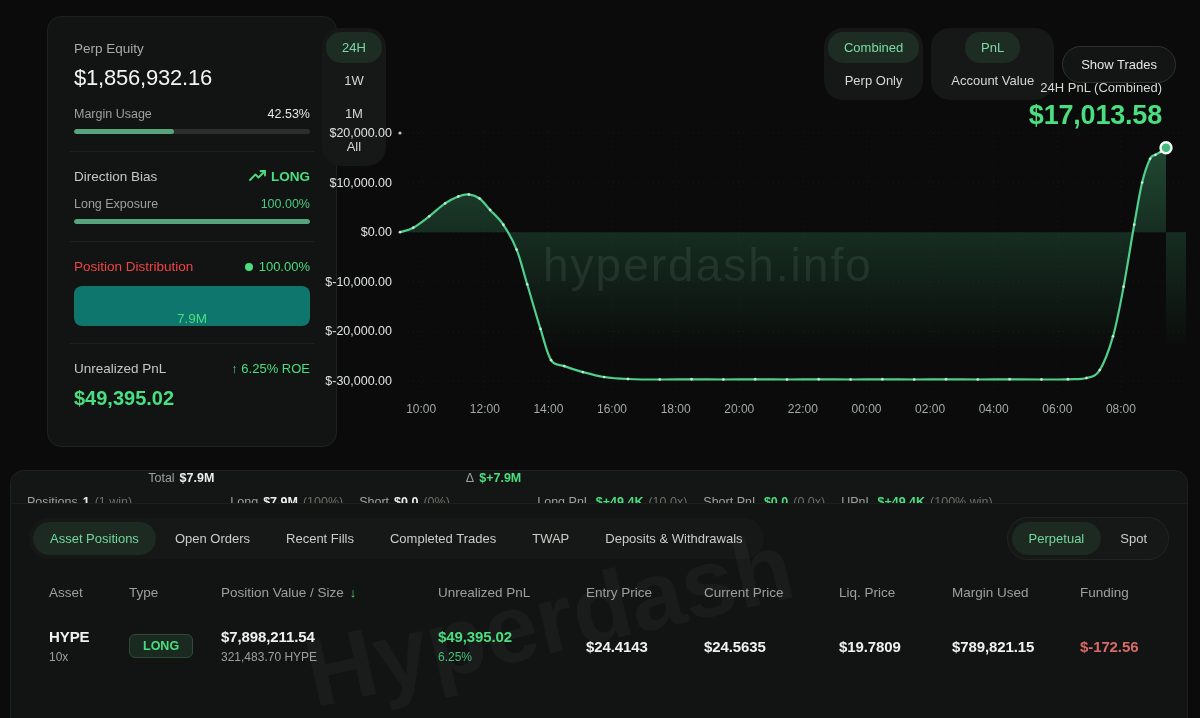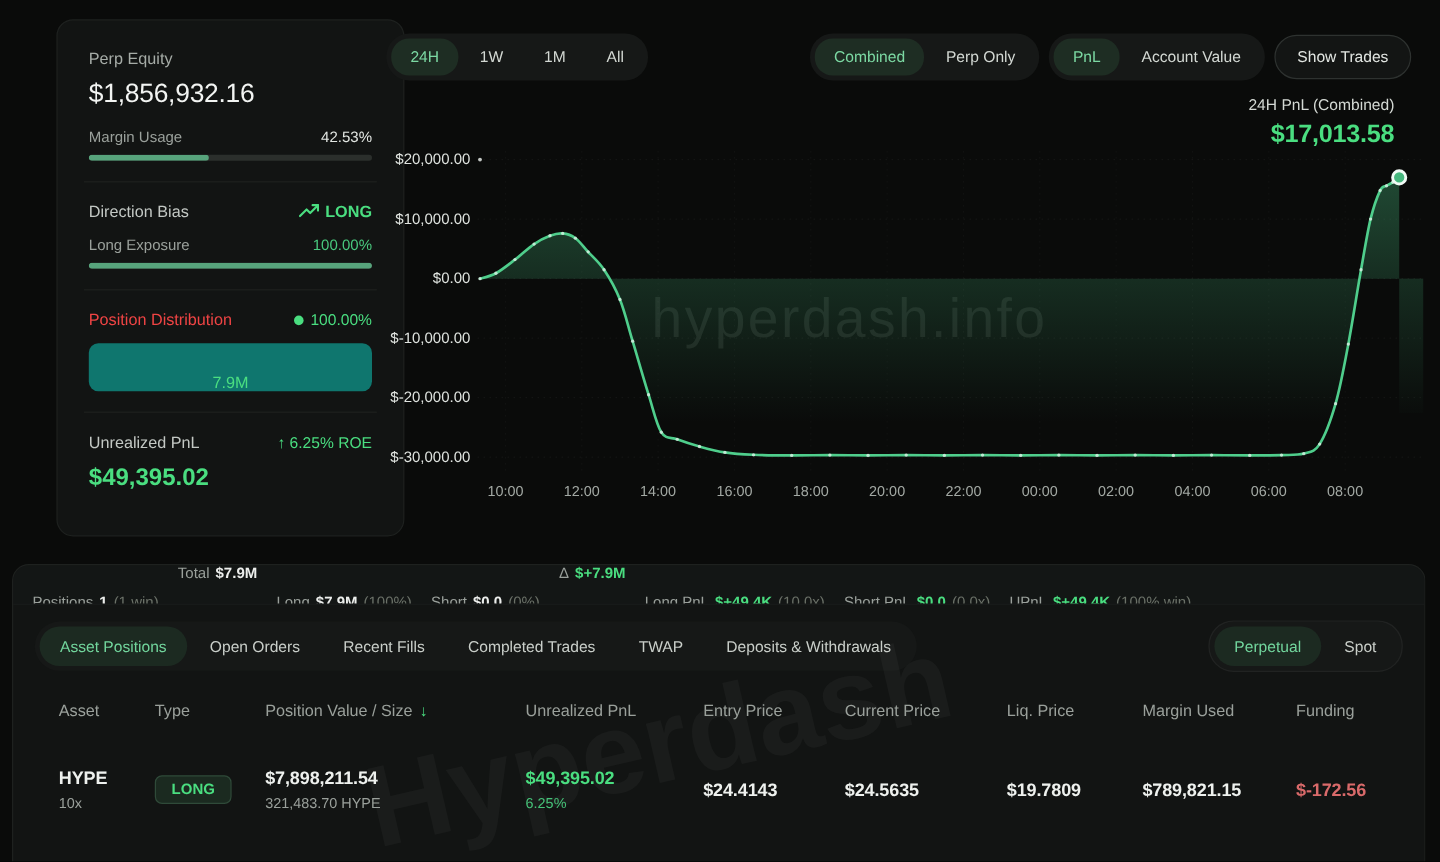--- a/index.html
+++ b/index.html
@@ -16,31 +16,31 @@
   .bar > i{display:block;height:100%;border-radius:3px;background:#57a47c;}
   .divider{height:1px;background:#1e211f;margin:17px -4px;}
   .green{color:#4ade80;}
   .dim-green{color:#49c97e;}
   .pnl-big{font-size:20px;font-weight:700;color:#4ade80;margin-top:11px;}
   .dist-box{margin-top:12px;height:40px;border-radius:8px;background:#0f766e;
             display:flex;align-items:flex-end;justify-content:center;font-size:13.5px;font-weight:400;color:#4ade80;}
   .dot{display:inline-block;width:8px;height:8px;border-radius:50%;background:#4ade80;margin-right:6px;vertical-align:0;}
   
   .seg-group{display:inline-flex;align-items:center;background:#17191830;background:#161817;
-             border-radius:19px;padding:4px;gap:2px;}
+             border-radius:19px;padding:4px;gap:2px;flex-direction:column;}
   .seg-btn{border:0;background:transparent;color:#d3d8d3;font-size:13px;font-family:inherit;
            padding:8px 16px;border-radius:15px;cursor:pointer;white-space:nowrap;}
   .seg-btn.active{background:#1e2d23;color:#7cd9a3;}
   .time-tabs{position:absolute;left:322px;top:28px;}
   .right-controls{position:absolute;right:24px;top:28px;display:flex;gap:8px;align-items:center;}
   .ghost-btn{border:1px solid #2e3230;background:#131514;color:#e2e6e2;font-size:13px;font-family:inherit;
              padding:10px 18px;border-radius:19px;cursor:pointer;}
   .pnl-summary{position:absolute;right:38px;top:80px;text-align:right;}
   .pnl-summary .l{font-size:13px;color:#d4d9d4;}
-  .pnl-summary .v{font-size:21px;font-weight:700;color:#4ade80;margin-top:5px;letter-spacing:-.2px;}
+  .pnl-summary .v{font-size:27px;font-weight:700;color:#4ade80;margin-top:5px;letter-spacing:-.2px;}
   
   #chart-svg{position:absolute;left:0;top:0;pointer-events:none;}
   .ylab{fill:#dfe3df;font-size:12.5px;font-family:"Liberation Sans",sans-serif;}
   .xlab{fill:#a3a9a4;font-size:12px;font-family:"Liberation Sans",sans-serif;}
   .chart-watermark{position:absolute;left:543px;top:238px;font-size:46px;font-weight:400;letter-spacing:2px;
                    color:rgba(170,202,184,0.11);pointer-events:none;}
   
   .bottom-card{position:absolute;left:10px;top:470px;width:1178px;height:260px;box-sizing:border-box;
                background:#121413;border:1px solid #1e211f;border-bottom:0;border-radius:14px 14px 0 0;}
   .stats-strip{position:absolute;left:0;right:0;top:0;height:32px;display:flex;align-items:flex-start;gap:16px;
@@ -55,21 +55,21 @@
   .pill-group{display:inline-flex;background:#161817;border-radius:21px;padding:4px;gap:2px;}
   .pill-group.bordered{border:1px solid rgba(255,255,255,0.05);}
   .pill-btn{border:0;background:transparent;color:#c9cec9;font-size:13px;font-family:inherit;
             padding:9px 17px;border-radius:17px;cursor:pointer;white-space:nowrap;}
   .pill-btn.active{background:#1c2a21;color:#72d69d;}
   
   .table{position:absolute;left:38px;right:30px;top:114px;z-index:2;}
   .tgrid{display:grid;grid-template-columns:80px 92px 217px 148px 118px 135px 113px 128px auto;align-items:center;}
   .th{font-size:13.5px;color:#9aa09b;}
   .sort-icon{color:#4ade80;margin-left:6px;font-size:13px;}
-  .trow{margin-top:40px;}
+  .trow{margin-top:28px;}
   .cell-main{font-size:15px;color:#eef1ee;font-weight:600;letter-spacing:-.1px;}
   .cell-sub{font-size:12px;color:#9aa09b;margin-top:4px;}
   .cell-main.g{color:#4ade80;}
   .cell-sub.g{color:#45c278;}
   .cell-main.r{color:#d96a6a;font-weight:600;}
   .type-badge{display:inline-block;background:#1b2a20;border:1px solid #2f4a39;border-radius:6px;
               padding:4px 13px;font-size:12.5px;font-weight:600;color:#4ade80;}
   .page-watermark{position:absolute;left:295px;top:622px;z-index:1;font-size:96px;font-weight:600;
                   color:rgba(230,240,235,0.04);transform:rotate(-13deg);transform-origin:left top;
                   pointer-events:none;white-space:nowrap;}

